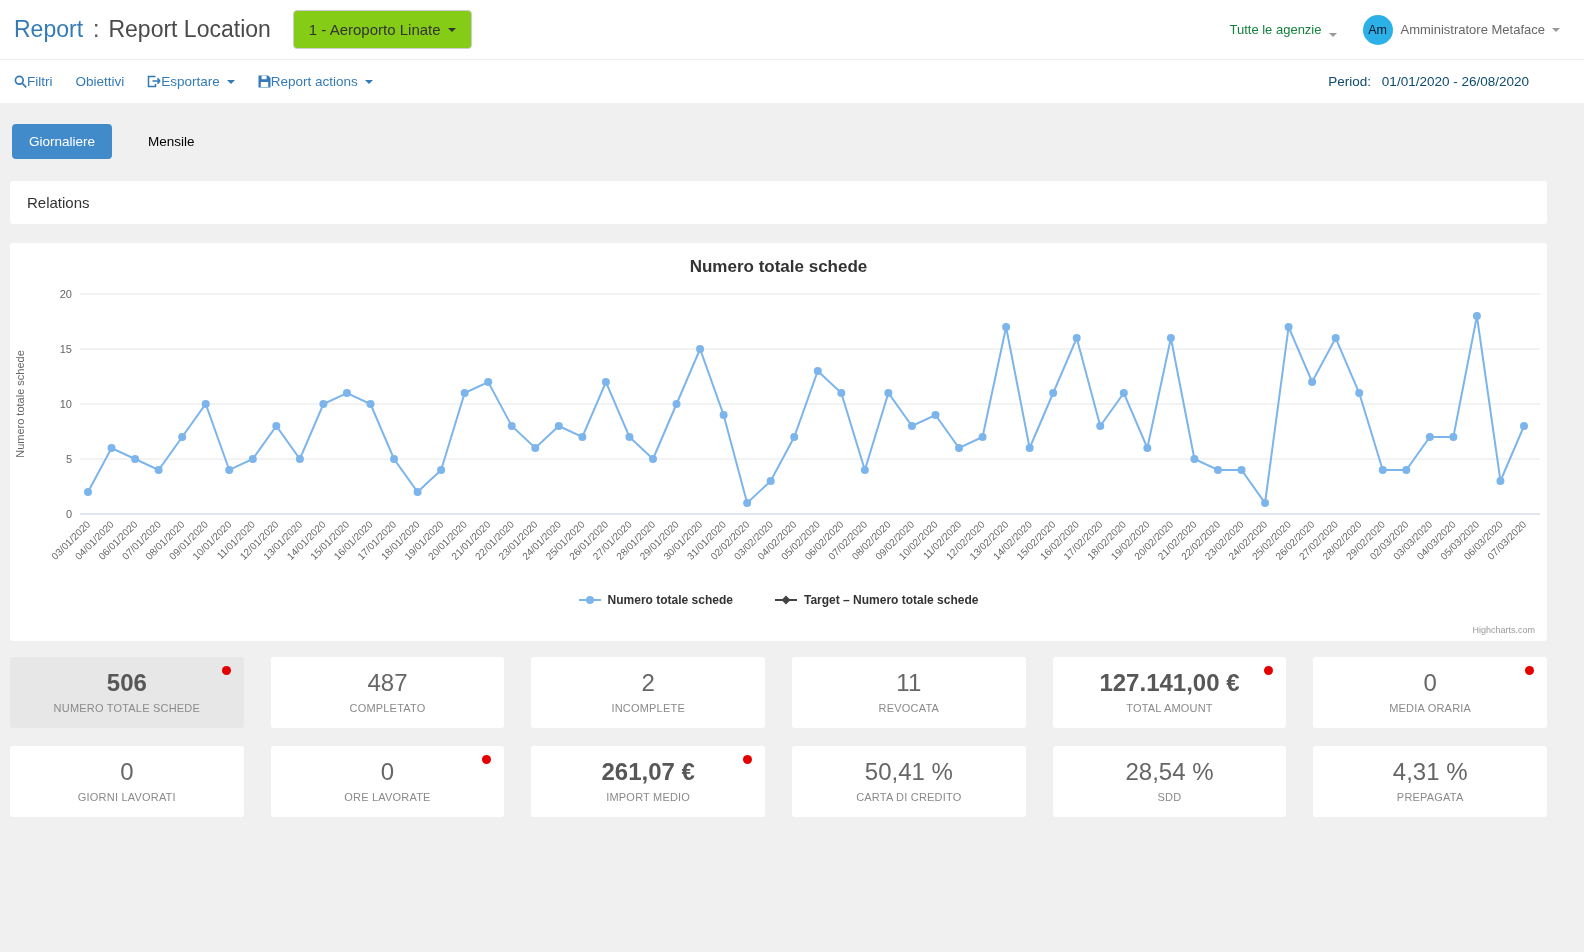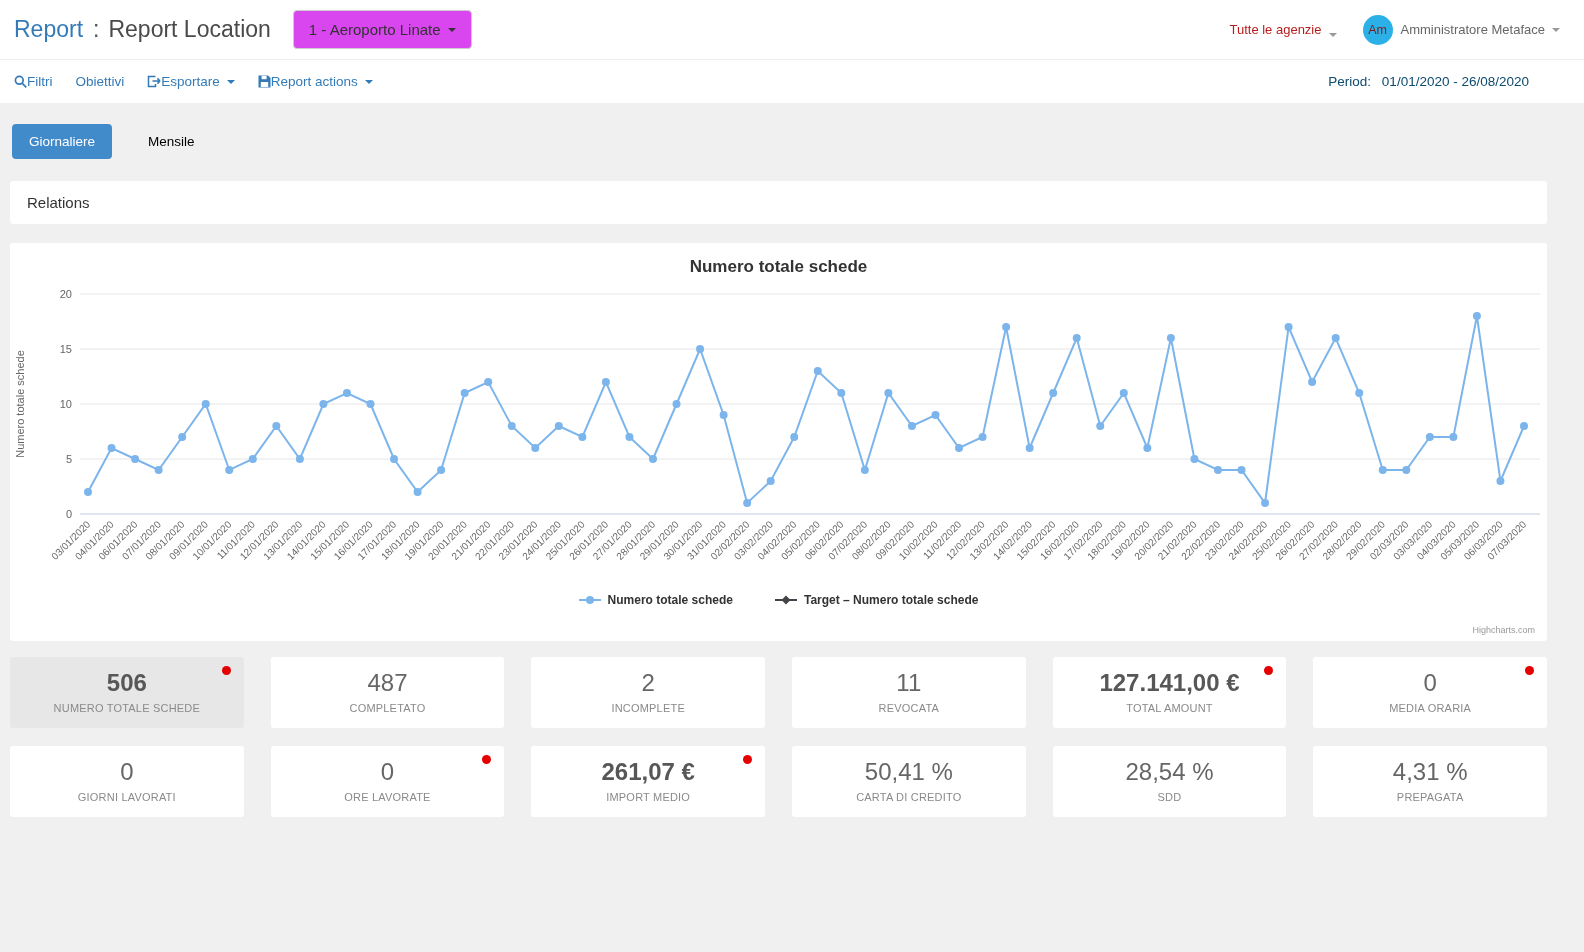--- a/index.html
+++ b/index.html
@@ -5,24 +5,24 @@
   *{box-sizing:border-box;margin:0;padding:0}
   html,body{width:1584px;height:952px}
   body{background:#f0f0f0;font-family:"Liberation Sans","DejaVu Sans",sans-serif;color:#333;overflow:hidden}
 
   
   .topbar{height:60px;background:#fff;display:flex;align-items:center;justify-content:space-between;padding:0 24px 0 14px;border-bottom:1px solid #ececec}
   .title-group{display:flex;align-items:center}
   .brand{color:#337ab7;font-size:23px;cursor:pointer}
   .title-sep{color:#555;font-size:23px;margin:0 9px 0 10px}
   .page-title{color:#4a4a4a;font-size:23px}
-  .location-btn{margin-left:22px;background:#d946ef;border:1px solid #ccc;border-radius:4px;padding:10px 15px;font-size:15px;color:#333;display:flex;align-items:center;cursor:pointer;font-family:inherit}
+  .location-btn{margin-left:22px;background:#84cc16;border:1px solid #ccc;border-radius:4px;padding:10px 15px;font-size:15px;color:#333;display:flex;align-items:center;cursor:pointer;font-family:inherit}
   .user-group{display:flex;align-items:center;font-size:13px}
-  .agency{color:#b91c1c;cursor:pointer;display:flex;align-items:flex-end}
-  .avatar{width:30px;height:30px;border-radius:50%;background:#2bb1e8;color:#7f1d1d;display:flex;align-items:center;justify-content:center;font-size:12.5px;margin:0 8px 0 26px;cursor:pointer;flex:0 0 auto}
+  .agency{color:#15803d;cursor:pointer;display:flex;align-items:flex-end}
+  .avatar{width:30px;height:30px;border-radius:50%;background:#2bb1e8;color:#0f172a;display:flex;align-items:center;justify-content:center;font-size:12.5px;margin:0 8px 0 26px;cursor:pointer;flex:0 0 auto}
   .user{color:#666;cursor:pointer;display:flex;align-items:center}
 
   .caret{display:inline-block;width:0;height:0;border-left:4px solid transparent;border-right:4px solid transparent;border-top:4px solid #333;margin-left:7px}
   .caret.blue{border-top-color:#337ab7}
   .caret.gray{border-top-color:#999}
 
   
   .toolbar{height:43px;background:#fff;display:flex;align-items:center;justify-content:space-between;padding:0 55px 0 14px}
   .toolbar-left{display:flex;align-items:center;gap:23px}
   .tb-link{color:#337ab7;font-size:13.5px;display:flex;align-items:center;gap:0;cursor:pointer;text-decoration:none}

